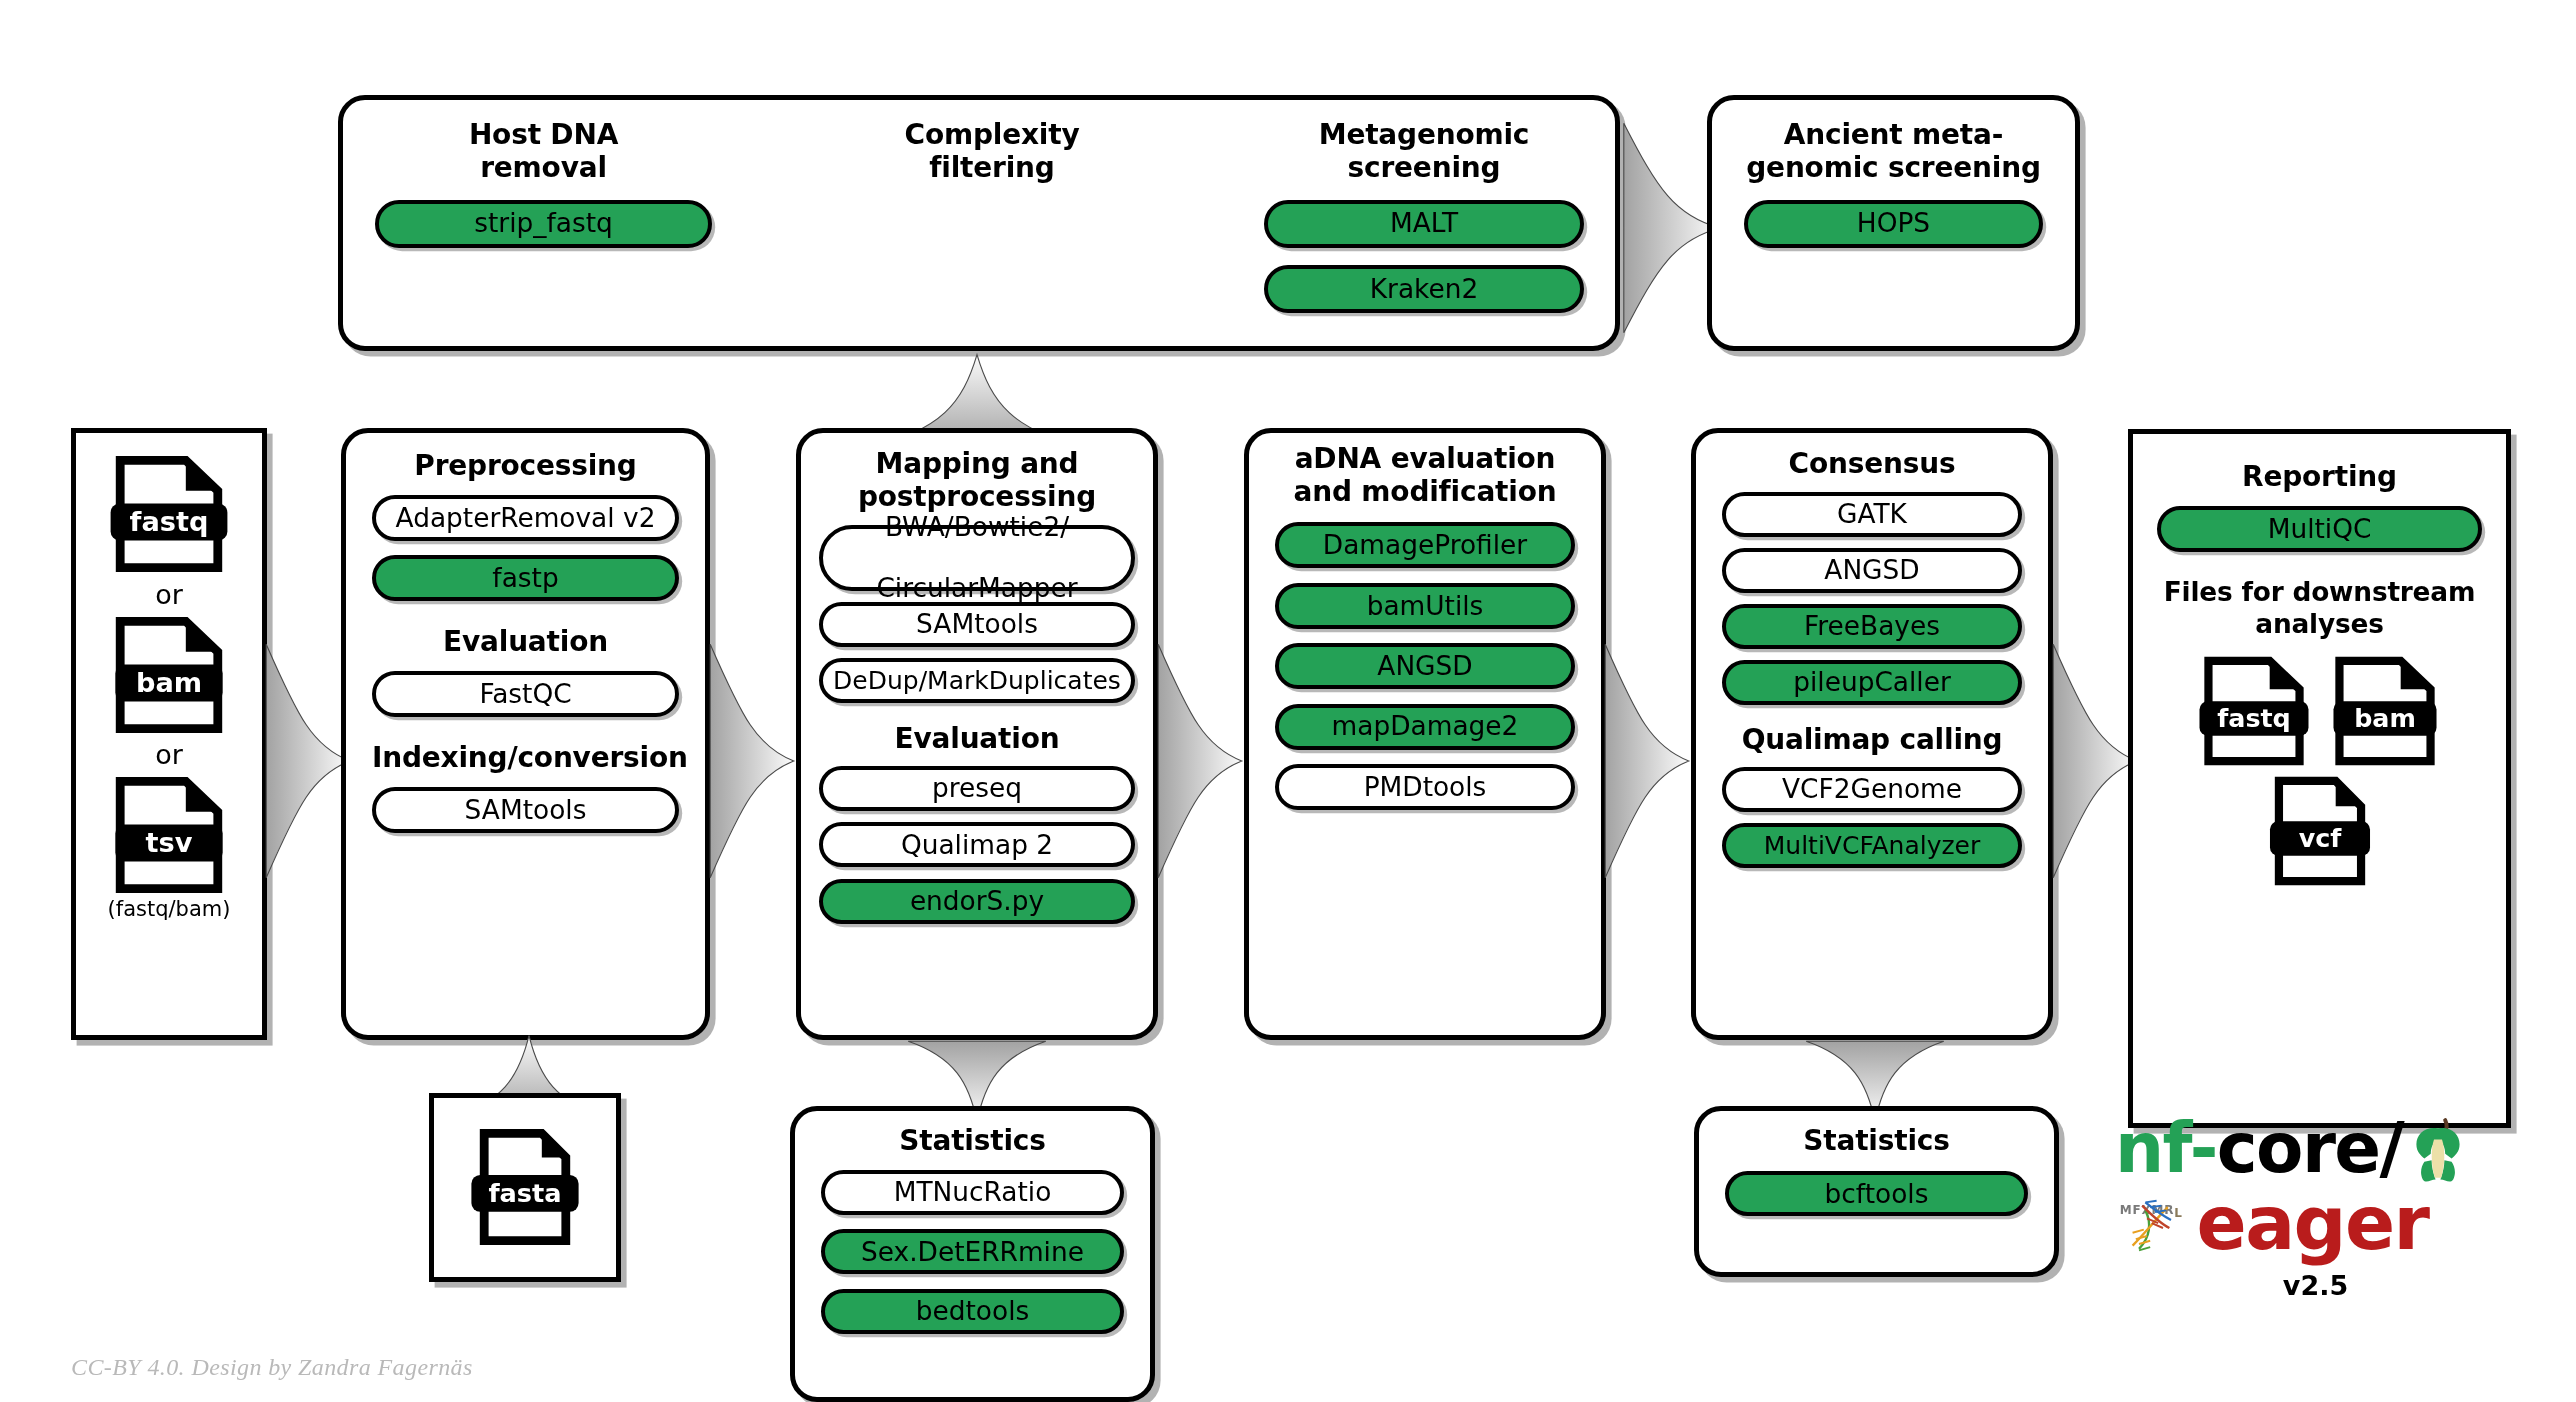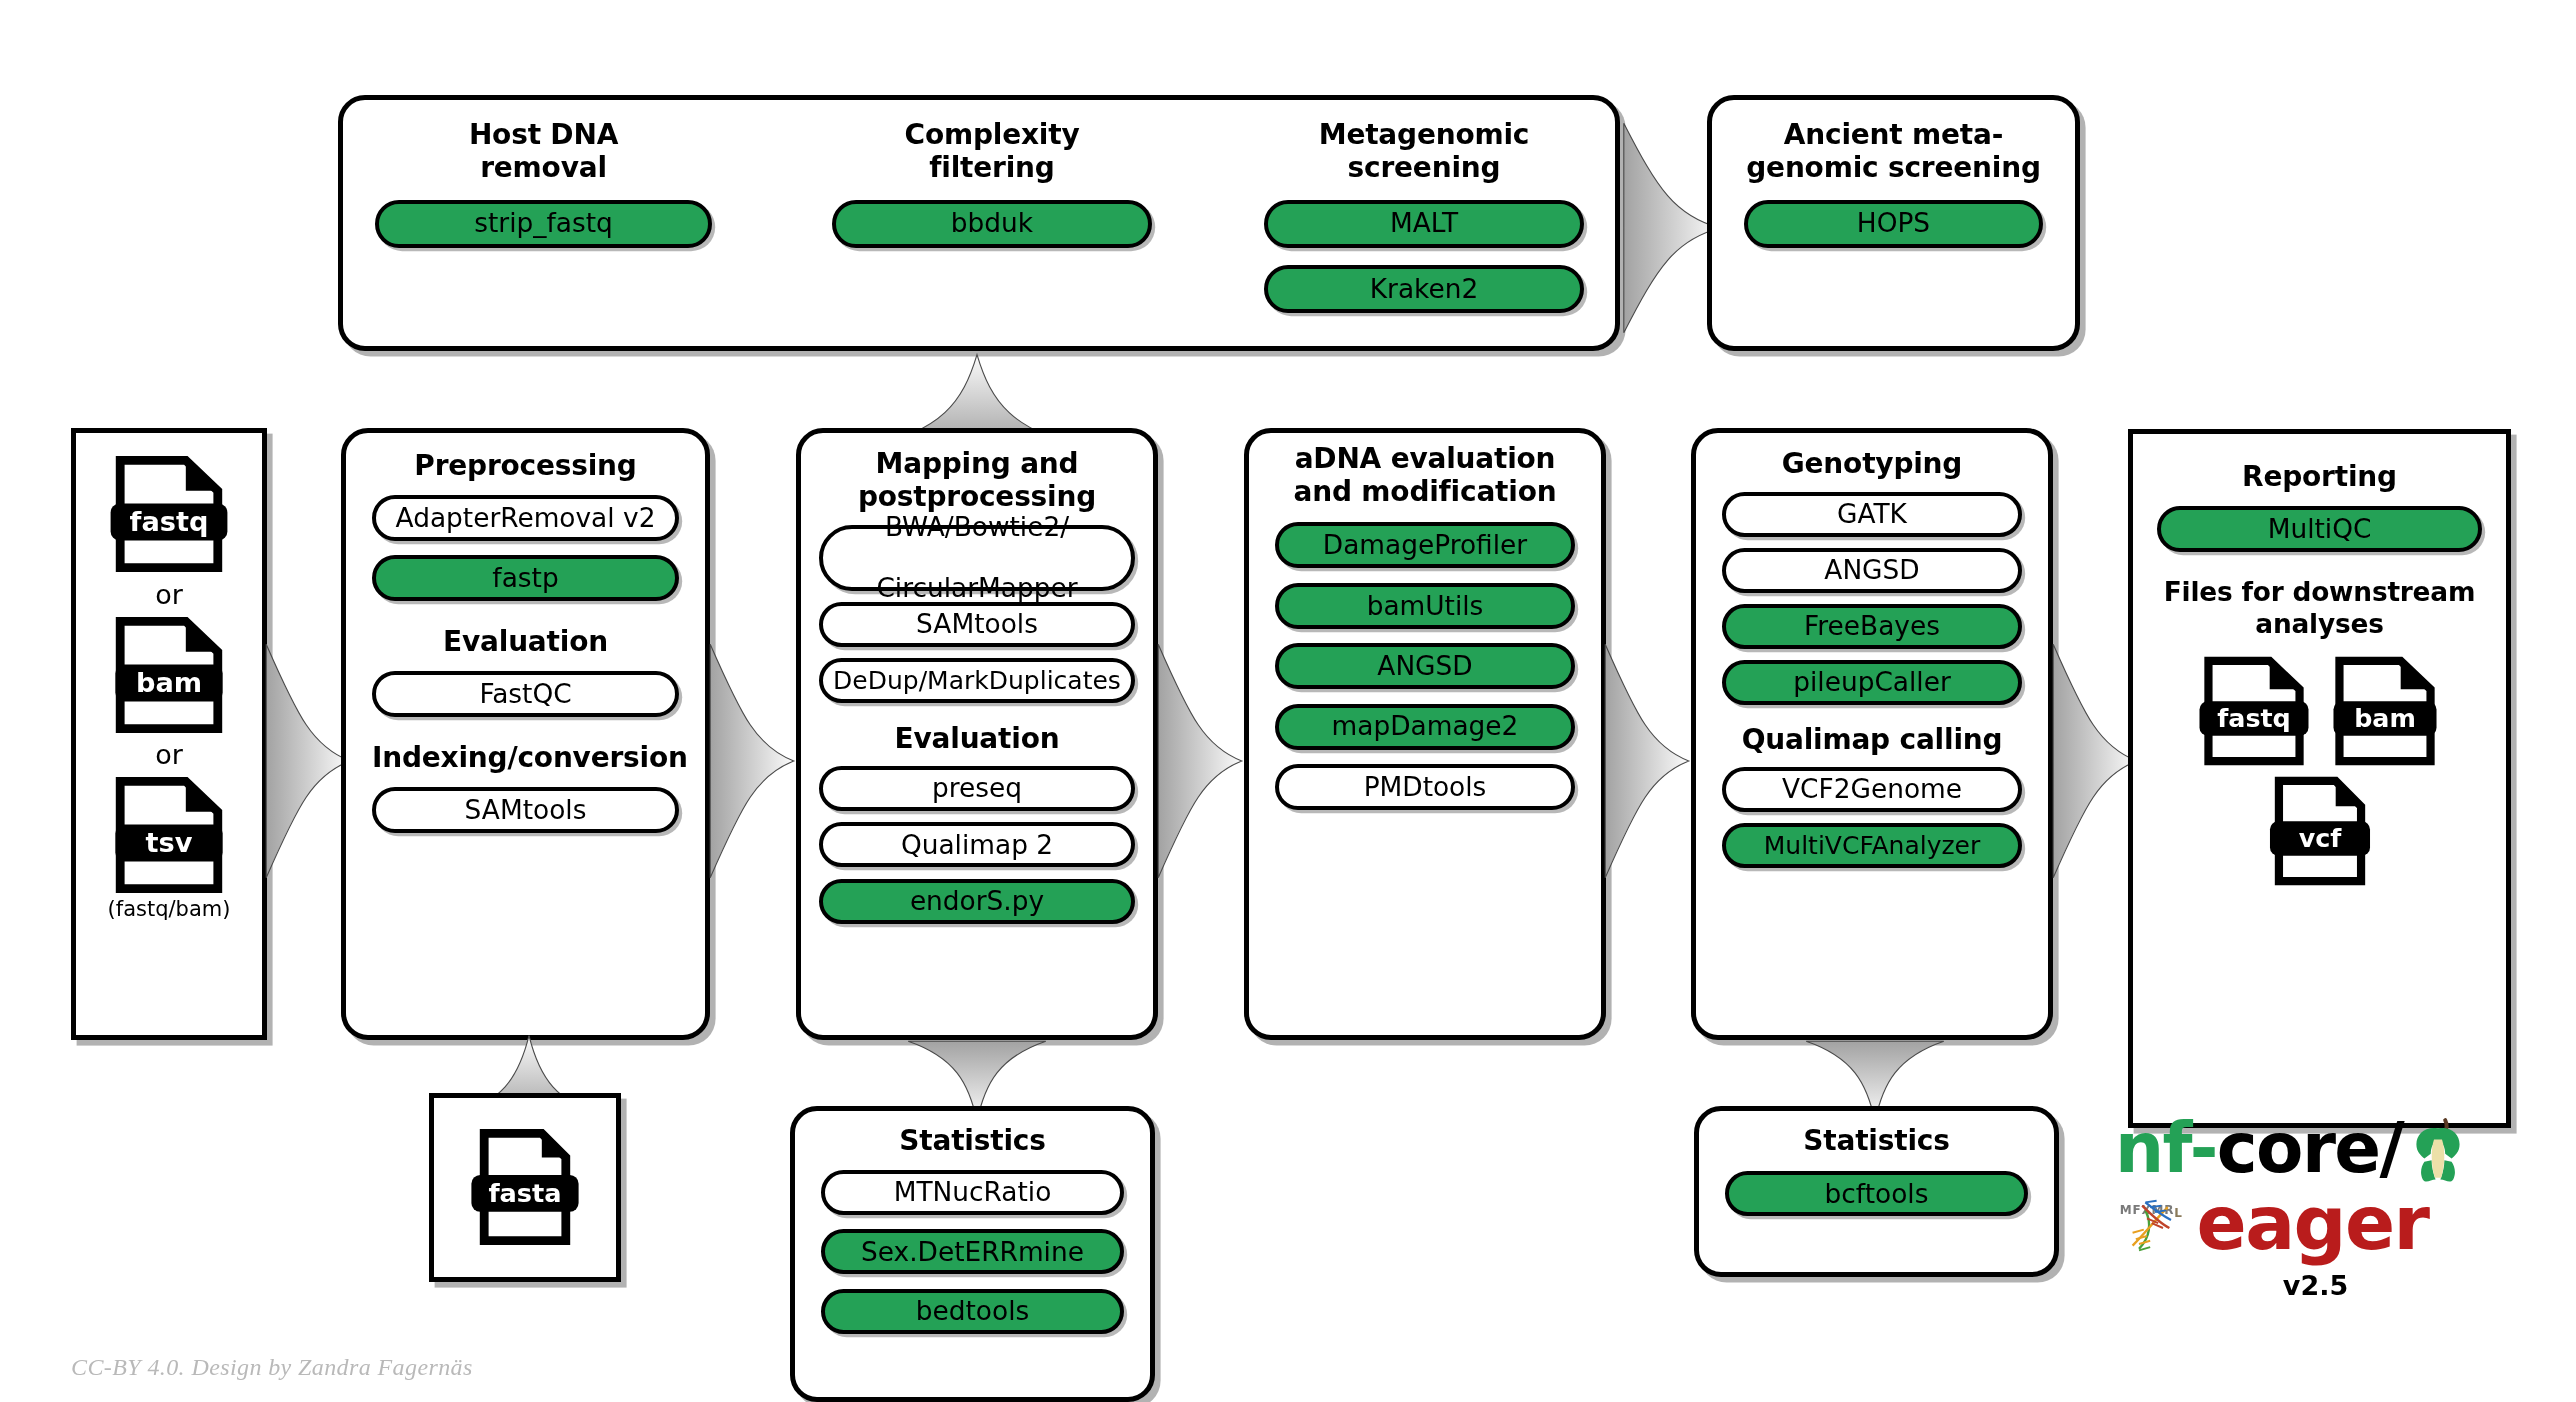--- a/index.html
+++ b/index.html
@@ -123,21 +123,20 @@
         <div>removal</div>
       </div>
       <div class="pill green" style="margin-top:16px; height:48px;">strip_fastq</div>
     </div>
 
     <div style="position:absolute; left:489px; top:17.6px; width:320px;">
       <div class="grp-title">
         <div>Complexity</div>
         <div>filtering</div>
       </div>
-      <div class="pill green" style="margin-top:16px; height:48px;">bbduk</div>
     </div>
 
     <div style="position:absolute; left:921px; top:17.6px; width:320px;">
       <div class="grp-title">
         <div>Metagenomic</div>
         <div>screening</div>
       </div>
       <div class="pill green" style="margin-top:16px; height:48px;">MALT</div>
       <div class="pill green" style="margin-top:17.6px; height:48px;">Kraken2</div>
     </div>
@@ -292,21 +291,21 @@
     <div class="pill" style="margin-top:14.4px; height:46px;">PMDtools</div>
   </div>
 
   <div class="arrow" style="left:1602px; top:641px; width:90px; height:240px;">
     <svg viewBox="0 0 112 300" preserveAspectRatio="none">
       <path d="M4 4 C 44 96, 62 132, 108 150 C 62 168, 44 204, 4 296 Z" fill="url(#gradR)" stroke="#4a4a4a" stroke-width="1.4"></path>
     </svg>
   </div>
 
   <div class="box" style="left:1691px; top:428px; width:362px; height:612px; padding:0 26px;">
-    <div class="grp-title" style="margin-top:14.4px;">Genotyping</div>
+    <div class="grp-title" style="margin-top:14.4px;">Consensus</div>
     <div class="pill" style="margin-top:11.2px; height:45px;">GATK</div>
     <div class="pill" style="margin-top:11.2px; height:45px;">ANGSD</div>
     <div class="pill green" style="margin-top:11.2px; height:45px;">FreeBayes</div>
     <div class="pill green" style="margin-top:11.2px; height:45px;">pileupCaller</div>
 
     <div class="grp-title" style="margin-top:17.6px;">Qualimap calling</div>
     <div class="pill" style="margin-top:11.2px; height:45px;">VCF2Genome</div>
     <div class="pill green" style="margin-top:11.2px; height:45px; font-size:25px;">MultiVCFAnalyzer</div>
   </div>
 

